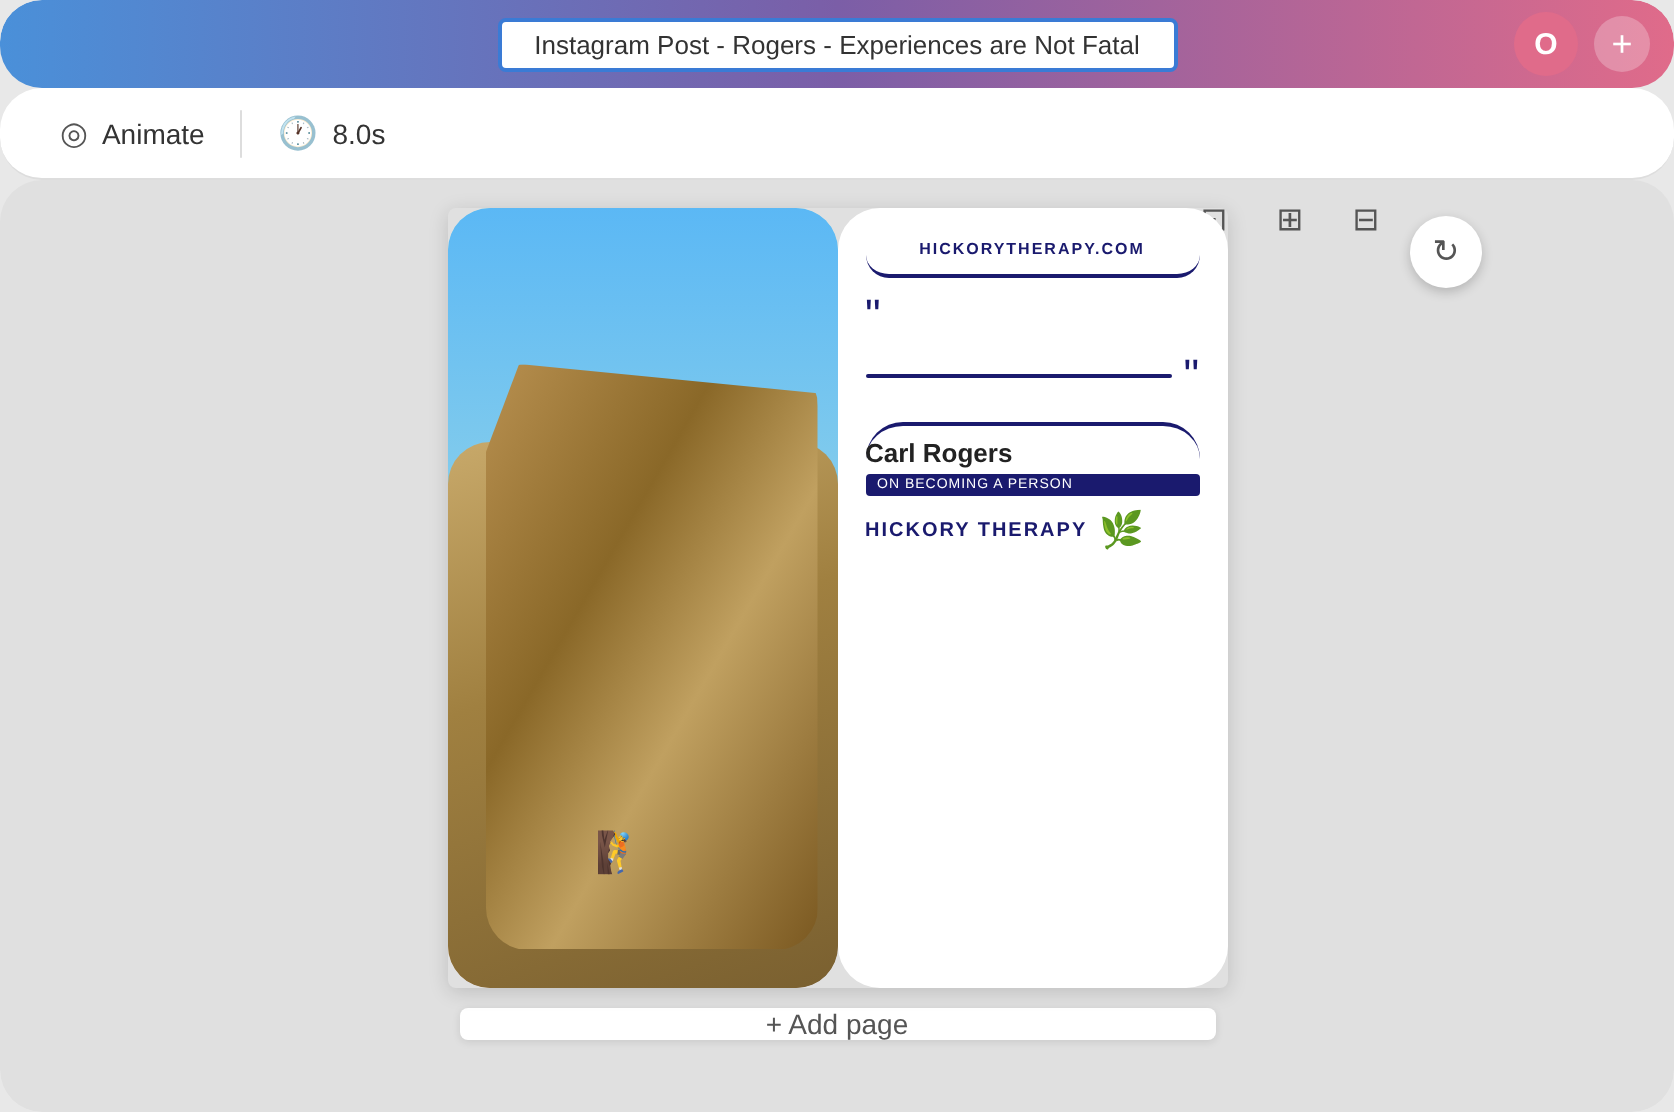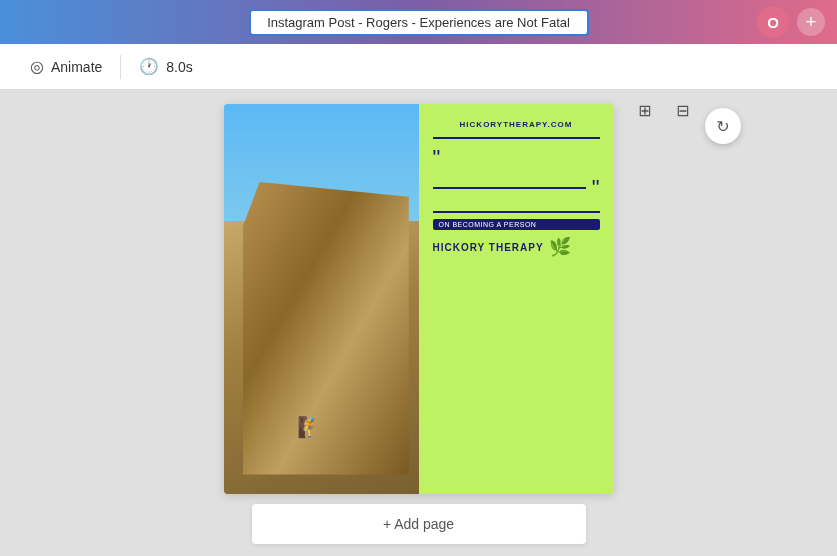--- a/index.html
+++ b/index.html
@@ -1,15 +1,15 @@
 <!DOCTYPE html>
 <html><head>
   <meta charset="utf-8">
   <style>
-    * { margin: 0; padding: 0; box-sizing: border-box; }
+    * { margin: 0; padding: 0; box-sizing: border-box; border-radius: 21px; }
     body {
       width: 837px;
       height: 556px;
       font-family: 'Segoe UI', Arial, sans-serif;
       overflow: hidden;
       background: #e8e8e8;
     }
 
     
     .top-bar {
@@ -167,21 +167,21 @@
       height: 100%;
       background: linear-gradient(160deg, #87ceeb 0%, #87ceeb 30%, #d4a96a 60%, #8b7355 100%);
       position: relative;
       overflow: hidden;
     }
 
     
     .post-text-panel {
       width: 50%;
       height: 100%;
-      background: #bef264;
+      background: #ffffff;
       display: flex;
       flex-direction: column;
       padding: 12px 14px 10px;
       position: relative;
     }
 
     .post-website {
       font-size: 8px;
       color: #1a1a6e;
       font-weight: bold;
@@ -266,23 +266,22 @@
       letter-spacing: 1px;
     }
 
     .logo-leaf {
       font-size: 18px;
       color: #5a8a3a;
     }
 
     
     .add-page-btn {
-      width: 334px;
+      width: 378px;
       margin-top: 10px;
-      padding: 12px;
       background: white;
       border: none;
       border-radius: 4px;
       font-size: 14px;
       color: #555;
       cursor: pointer;
       text-align: center;
       box-shadow: 0 1px 4px rgba(0,0,0,0.1);
     }
 
@@ -362,20 +361,21 @@
     </div>
 
     <div class="post-text-panel">
       <div class="post-website">HICKORYTHERAPY.COM</div>
       <div class="quote-open">"</div>
       <div class="quote-close-row">
         <div class="quote-line"></div>
         <div class="quote-close">"</div>
       </div>
       <div class="author-section">
+        <div class="author-name">Carl Rogers</div>
         <div class="author-book">ON BECOMING A PERSON</div>
       </div>
       <div class="logo-row">
         <div class="logo-text">HICKORY THERAPY</div>
         <div class="logo-leaf">🌿</div>
       </div>
     </div>
 
   </div>
 

